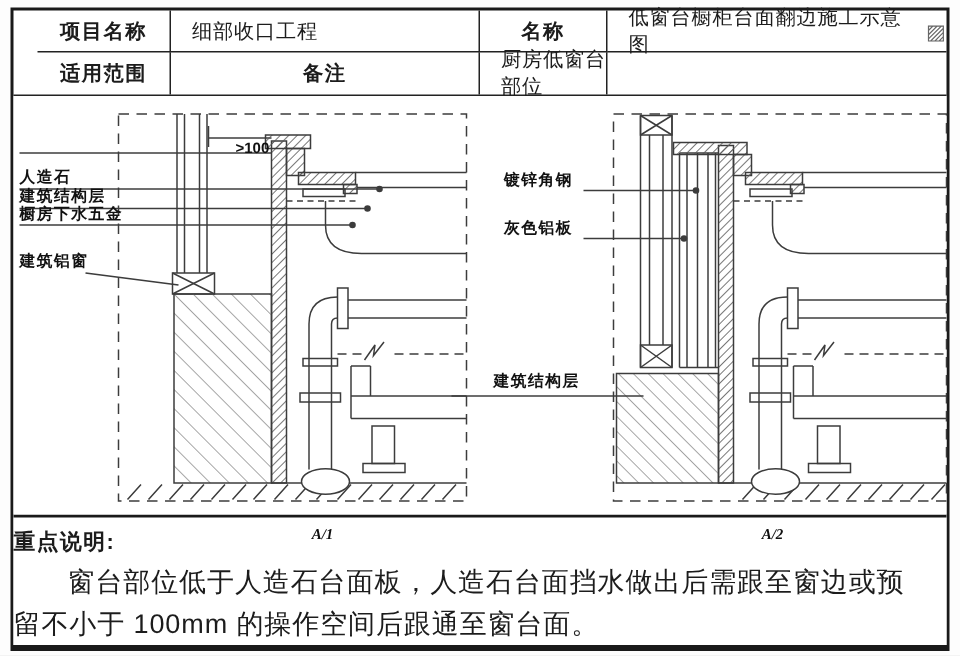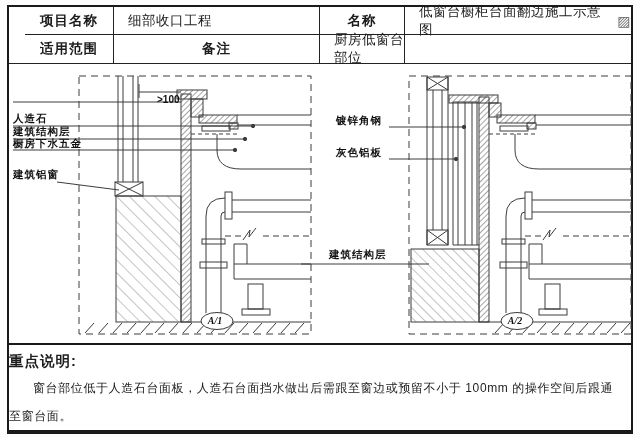--- a/index.html
+++ b/index.html
@@ -24,26 +24,26 @@
   
   .draw { position:relative; height:285px; background:#fff; }
   .draw svg { position:absolute; left:0; top:0; }
   .dlabel {
     position:absolute; font-size:10.5px; font-weight:bold; letter-spacing:1px;
     color:#111; white-space:nowrap; line-height:12px;
   }
   .dim { position:absolute; font-size:10px; font-weight:bold; color:#111; white-space:nowrap; }
   .tag {
     position:absolute; width:28px; text-align:center; font-size:10px; font-weight:bold;
-    font-style:italic; font-family:"Liberation Serif", serif; color:#111;
+    font-style:italic; font-family:"Liberation Serif", serif; color:#111;margin-top:36px;
   }
   
   .notes { flex:1; border-top:2px solid #1a1a1a; padding:7px 12px 0 0; background:#fff; }
   .notes-title { font-size:14.5px; font-weight:bold; letter-spacing:1px; }
-  .notes-body { margin-top:3px; font-size:12px; line-height:28px; text-indent:2em; letter-spacing:0.6px; }
+  .notes-body { margin-top:3px; font-size:18px; line-height:28px; text-indent:2em; letter-spacing:0.6px; }
 </style>
 </head>
 <body>
 
 <div class="page">
   <div class="frame">
 
     <div class="htable">
       <div class="hcell lbl r1 c1">项目名称</div>
       <div class="hcell val r1 c2">细部收口工程</div>

